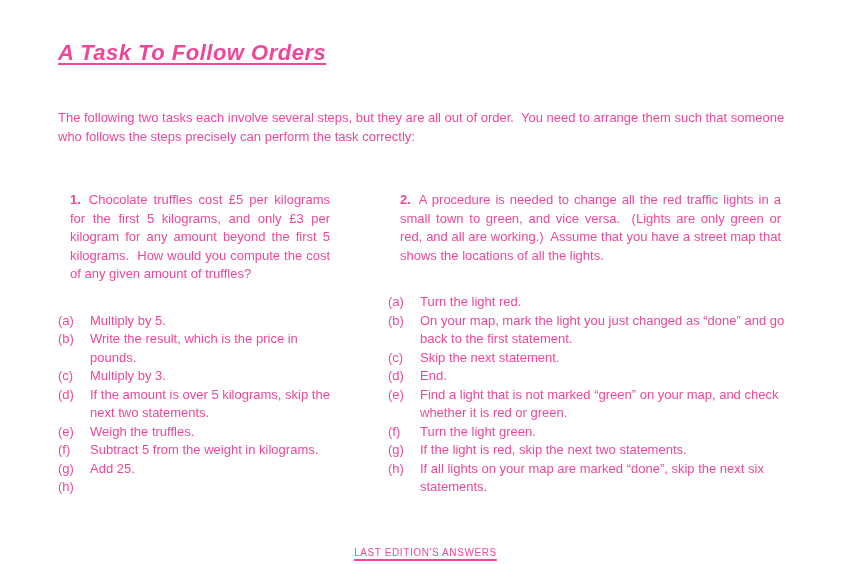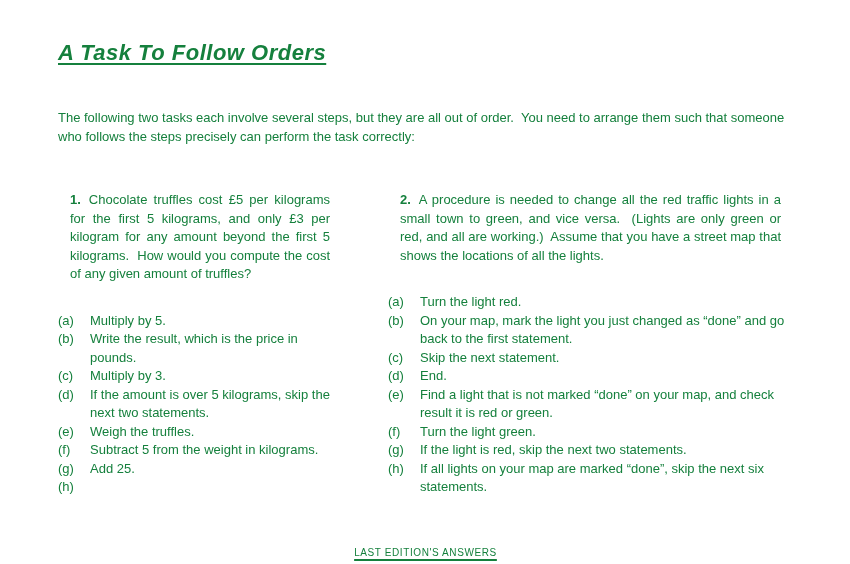--- a/index.html
+++ b/index.html
@@ -6,21 +6,21 @@
     margin: 0;
     padding: 0;
     background: #ffffff;
   }
   .page {
     position: relative;
     width: 850px;
     height: 564px;
     box-sizing: border-box;
     background: #ffffff;
-    color: #15803d;
+    color: #ec4899;
     font-family: "Liberation Sans", "DejaVu Sans", sans-serif;
     padding: 40px 57px 0 58px;
     overflow: hidden;
   }
   .title {
     margin: 0 0 22px 0;
     font-size: 22px;
     font-weight: bold;
     font-style: italic;
     letter-spacing: 0.5px;
@@ -148,21 +148,21 @@
         <li class="step">
             <span class="step-label">(c)</span>
             <span class="step-text">Skip the next statement.</span>
           </li>
         <li class="step">
             <span class="step-label">(d)</span>
             <span class="step-text">End.</span>
           </li>
         <li class="step">
             <span class="step-label">(e)</span>
-            <span class="step-text">Find a light that is not marked “done” on your map, and check result it is red or green.</span>
+            <span class="step-text">Find a light that is not marked “green” on your map, and check whether it is red or green.</span>
           </li>
         <li class="step">
             <span class="step-label">(f)</span>
             <span class="step-text">Turn the light green.</span>
           </li>
         <li class="step">
             <span class="step-label">(g)</span>
             <span class="step-text">If the light is red, skip the next two statements.</span>
           </li>
         <li class="step">

